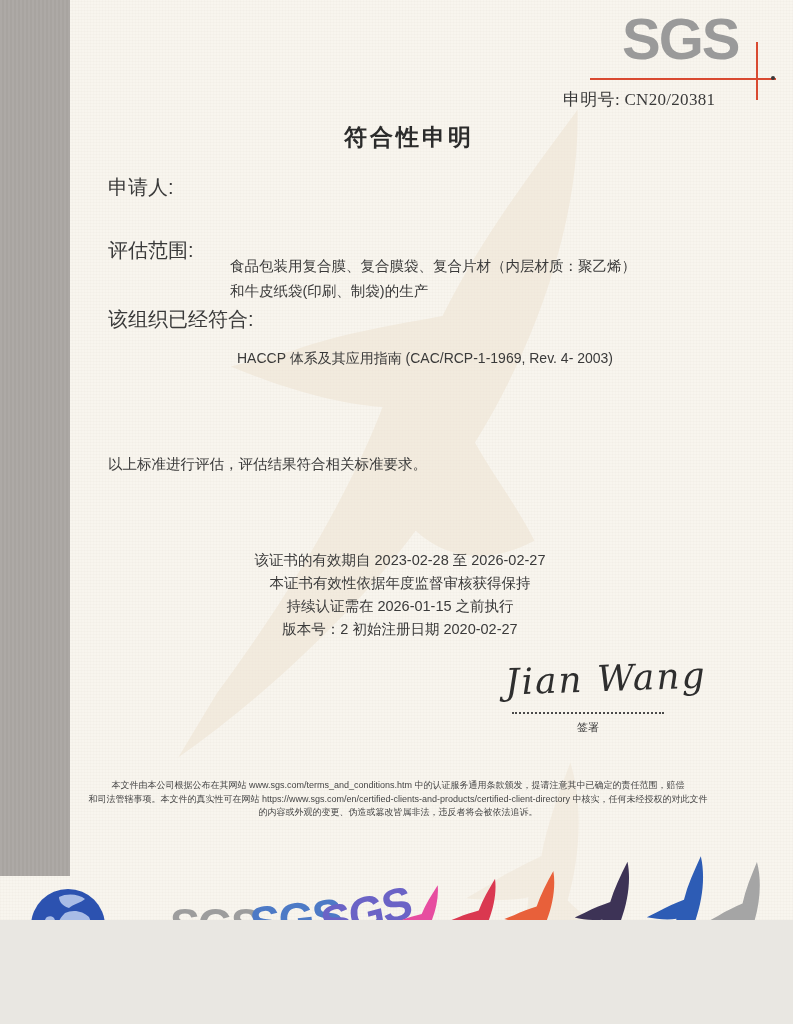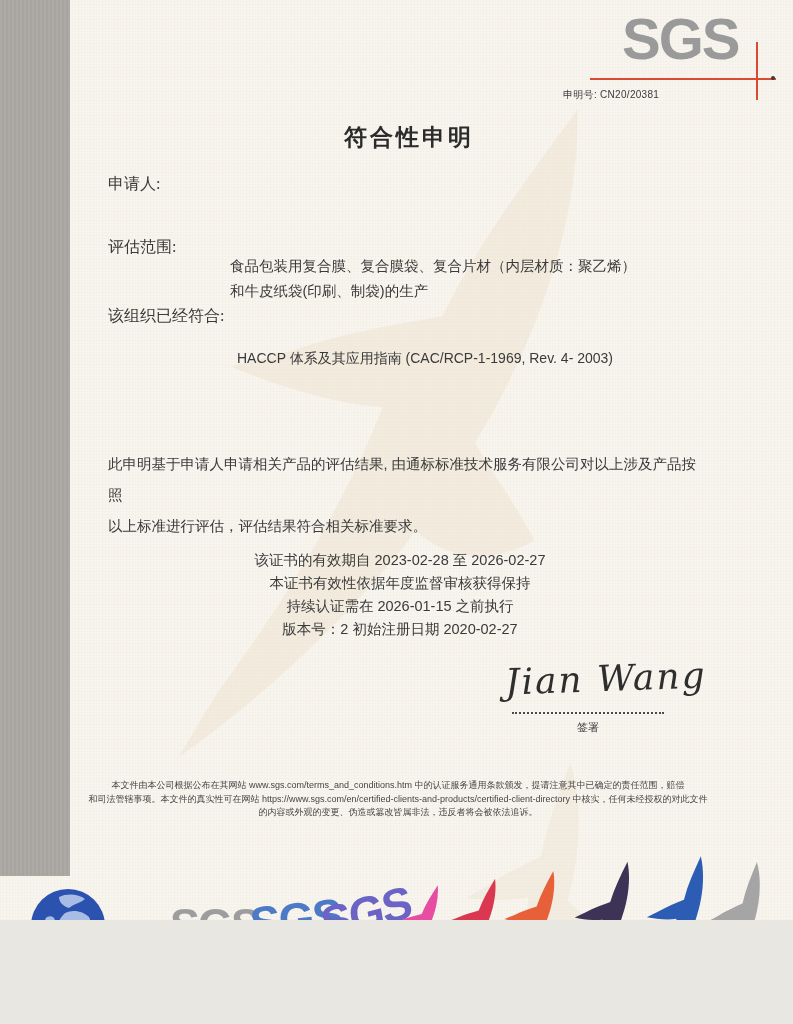--- a/index.html
+++ b/index.html
@@ -19,24 +19,24 @@
     background-image:repeating-linear-gradient(90deg, rgba(255,255,255,0.06) 0 2px, transparent 2px 4px);}
   .bottom-band{left:0;top:988px;width:385px;height:36px;background:#cfc9c1;}
   .mid-gray{left:252px;top:988px;width:133px;height:36px;background:#d6d0c7;}
   .watermark{pointer-events:none;opacity:0.55;}
   .logo-text{font-weight:700;color:#9a9a9a;letter-spacing:-2px;line-height:1;
     font-family:"Liberation Sans", sans-serif;}
   .sgs-main{left:622px;top:10px;font-size:58px;}
   .cross-h{left:590px;top:78px;width:186px;height:2px;background:#d94a31;}
   .cross-v{left:756px;top:42px;width:2px;height:58px;background:#d94a31;}
   .cross-dot{left:771px;top:76px;width:4px;height:4px;background:#3a3a3a;border-radius:50%;}
-  .decl-no{left:563px;top:88px;font-size:10px;letter-spacing:0.3px;}
+  .decl-no{left:563px;top:88px;font-size:17px;letter-spacing:0.3px;font-family:Liberation Serif, serif;}
   .page-title{left:116px;top:122px;width:586px;text-align:center;font-size:23px;
     font-weight:700;letter-spacing:3px;color:#2b2b2b;}
-  .field-label{left:108px;font-size:16px;font-family:Liberation Serif, serif;}
+  .field-label{left:108px;font-size:20px;}
   .field-value{left:230px;font-size:14.5px;line-height:25px;}
   .standard-line{left:237px;top:350px;font-size:14px;}
   .statement{left:108px;top:449px;width:590px;font-size:14.5px;line-height:31px;}
   .validity{left:146px;top:549px;width:508px;text-align:center;font-size:14.5px;line-height:23px;}
   .sig-name{left:505px;top:658px;font-size:36px;font-family:"DejaVu Serif", serif;
     font-style:italic;color:#2e2e2e;transform:rotate(-2deg);letter-spacing:2px;}
   .sig-line{left:512px;top:712px;width:152px;border-top:2px dotted #4a4a4a;}
   .sig-label{left:512px;top:720px;width:152px;text-align:center;font-size:11px;}
   .footer{left:67px;top:779px;width:662px;text-align:center;font-size:9px;
     line-height:13.5px;color:#454545;}
@@ -83,21 +83,20 @@
   <div class="abs field-label" style="top:237px;">评估范围:</div>
   <div class="abs field-value" style="top:237px;margin-top:17px;">
     <div>食品包装用复合膜、复合膜袋、复合片材（内层材质：聚乙烯）</div>
     <div>和牛皮纸袋(印刷、制袋)的生产</div>
   </div>
 
   <div class="abs field-label" style="top:306px;">该组织已经符合:</div>
   <div class="abs standard-line">HACCP 体系及其应用指南 (CAC/RCP-1-1969, Rev. 4- 2003)</div>
 
   <div class="abs statement">
-    <div>此申明基于申请人申请相关产品的评估结果, 由通标标准技术服务有限公司对以上涉及产品按照</div>
     <div>以上标准进行评估，评估结果符合相关标准要求。</div>
   </div>
 
   <div class="abs validity">
     <div>该证书的有效期自 2023-02-28 至 2026-02-27</div>
     <div>本证书有效性依据年度监督审核获得保持</div>
     <div>持续认证需在 2026-01-15 之前执行</div>
     <div>版本号：2 初始注册日期 2020-02-27</div>
   </div>
 

